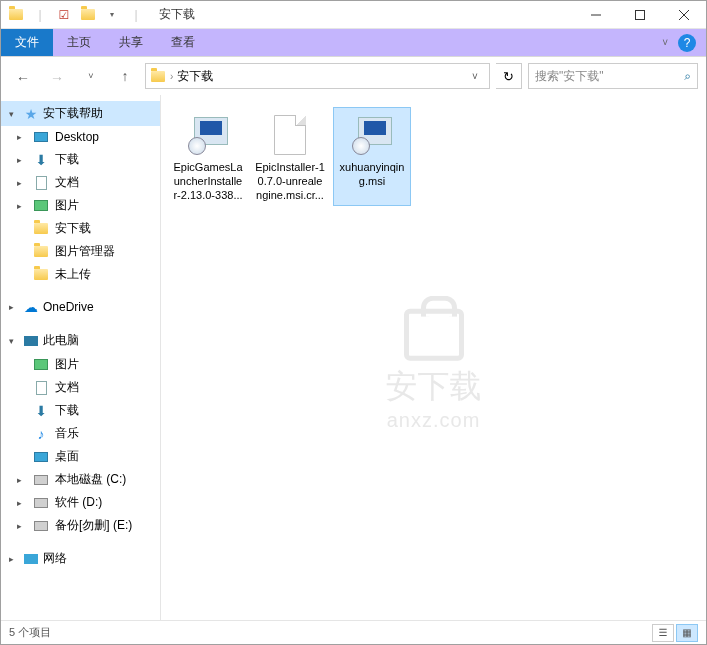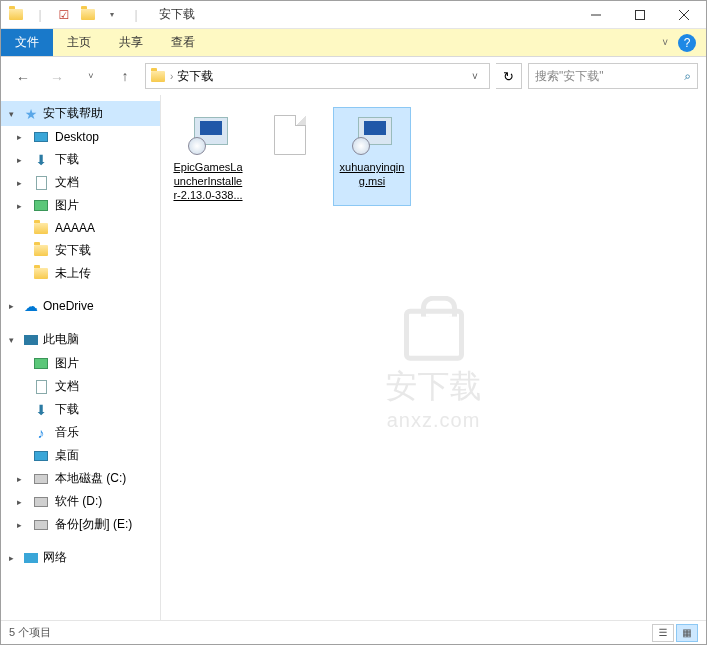--- a/index.html
+++ b/index.html
@@ -5,21 +5,21 @@
 * { margin: 0; padding: 0; box-sizing: border-box; font-family: "Microsoft YaHei", "Segoe UI", sans-serif; }
 body { width: 707px; height: 645px; background: #fff; border: 1px solid #a0a0a0; overflow: hidden; position: relative; }
 
 .titlebar { height: 28px; display: flex; align-items: center; background: #fff; border-bottom: 1px solid #e5e5e5; }
 .titlebar-icons { display: flex; align-items: center; gap: 6px; padding: 0 6px; }
 .titlebar-icons .qat-item { width: 18px; height: 18px; display: flex; align-items: center; justify-content: center; font-size: 12px; }
 .titlebar-title { flex: 1; padding-left: 8px; font-size: 12px; color: #333; }
 .win-controls { display: flex; }
 .win-controls div { width: 44px; height: 28px; display: flex; align-items: center; justify-content: center; }
 
-.ribbon-tabs { height: 28px; display: flex; align-items: stretch; background: #fef9c3; border-bottom: 1px solid #d9d9d9; }
+.ribbon-tabs { height: 28px; display: flex; align-items: stretch; background: #c4b5fd; border-bottom: 1px solid #d9d9d9; }
 .ribbon-tab { padding: 0 14px; font-size: 12px; display: flex; align-items: center; color: #333; cursor: pointer; }
 .ribbon-tab.active { background: #1979ca; color: #fff; }
 .ribbon-spacer { flex: 1; }
 .ribbon-right { display: flex; align-items: center; gap: 10px; padding: 0 10px; }
 .chev-down { font-size: 10px; color: #666; }
 .help-circle { width: 18px; height: 18px; border-radius: 50%; background: #1e88e5; color: #fff; font-size: 12px; display: flex; align-items: center; justify-content: center; }
 
 .addrbar { height: 38px; display: flex; align-items: center; padding: 4px 8px; gap: 6px; background: #fff; }
 .nav-btn { width: 28px; height: 28px; display: flex; align-items: center; justify-content: center; font-size: 14px; color: #555; cursor: pointer; }
 .nav-btn.disabled { color: #bbb; }
@@ -49,21 +49,21 @@
 .pc-icon { width: 14px; height: 10px; background: #2b7aa3; }
 .video-icon { width: 14px; height: 11px; background: #5a8fd6; }
 .music-icon { color: #1e88e5; font-size: 14px; }
 .disk-icon { width: 14px; height: 10px; background: #d0d0d0; border: 1px solid #888; }
 .net-icon { width: 14px; height: 10px; background: #3aa6d8; }
 
 .content { flex: 1; display: flex; flex-wrap: wrap; align-content: flex-start; padding: 10px 6px; position: relative; }
 .file-item { width: 78px; display: flex; flex-direction: column; align-items: center; padding: 4px; margin: 2px; cursor: pointer; }
 .file-item.selected { background: #cde8ff; border: 1px solid #8cc8f4; padding: 3px; }
 .file-icon-large { width: 48px; height: 48px; display: flex; align-items: center; justify-content: center; position: relative; }
-.file-label { font-size: 11px; text-align: center; word-break: break-all; line-height: 1.25; margin-top: 2px; max-height: 56px; overflow: hidden; text-decoration: underline; }
+.file-label { font-size: 11px; text-align: center; word-break: break-all; line-height: 1.25; margin-top: 2px; max-height: 56px; overflow: hidden; }
 
 .msi-icon { position: relative; }
 .msi-icon .box { width: 34px; height: 28px; background: #d9e6f2; border: 1px solid #9bb; position: absolute; top: 6px; left: 10px; }
 .msi-icon .screen { width: 22px; height: 14px; background: #2058a8; position: absolute; top: 10px; left: 16px; }
 .msi-icon .disc { width: 18px; height: 18px; border-radius: 50%; background: radial-gradient(#fff, #c8d8e8); border: 1px solid #889; position: absolute; bottom: 4px; left: 4px; }
 
 .blank-file { width: 32px; height: 40px; background: #fff; border: 1px solid #c0c0c0; border-radius: 0 6px 0 0; position: relative; }
 .blank-file::before { content: ""; position: absolute; right: -1px; top: -1px; width: 10px; height: 10px; background: linear-gradient(135deg, #fff 50%, #e0e0e0 50%); border-left: 1px solid #c0c0c0; border-bottom: 1px solid #c0c0c0; }
 
 .htm-icon svg { width: 42px; height: 42px; }
@@ -186,28 +186,28 @@
        <span class="icon-box">
             <div class="pic-icon"></div>
           </span>
        <span>图片</span>
      </div>
         <div class="side-item">
        <span class="exp"></span>
        <span class="icon-box">
             <div class="folder-icon"></div>
           </span>
-       <span>AAAAA</span>
+       <span>安下载</span>
      </div>
         <div class="side-item">
        <span class="exp"></span>
        <span class="icon-box">
             <div class="folder-icon"></div>
           </span>
-       <span>安下载</span>
+       <span>图片管理器</span>
      </div>
         <div class="side-item">
        <span class="exp"></span>
        <span class="icon-box">
             <div class="folder-icon"></div>
           </span>
        <span>未上传</span>
      </div>
       </div>
     <div class="sep-line"></div>
@@ -306,20 +306,21 @@
               <div class="screen"></div>
               <div class="disc"></div>
             </div>
           </div>
        <div class="file-label">EpicGamesLauncherInstaller-2.13.0-338...</div>
      </div>
         <div class="file-item ">
        <div class="file-icon-large">
             <div class="blank-file"></div>
           </div>
+       <div class="file-label">EpicInstaller-10.7.0-unrealengine.msi.cr...</div>
      </div>
         <div class="file-item selected">
        <div class="file-icon-large">
             <div class="msi-icon" style="width:48px;height:48px">
               <div class="box"></div>
               <div class="screen"></div>
               <div class="disc"></div>
             </div>
           </div>
        <div class="file-label">xuhuanyinqing.msi</div>

